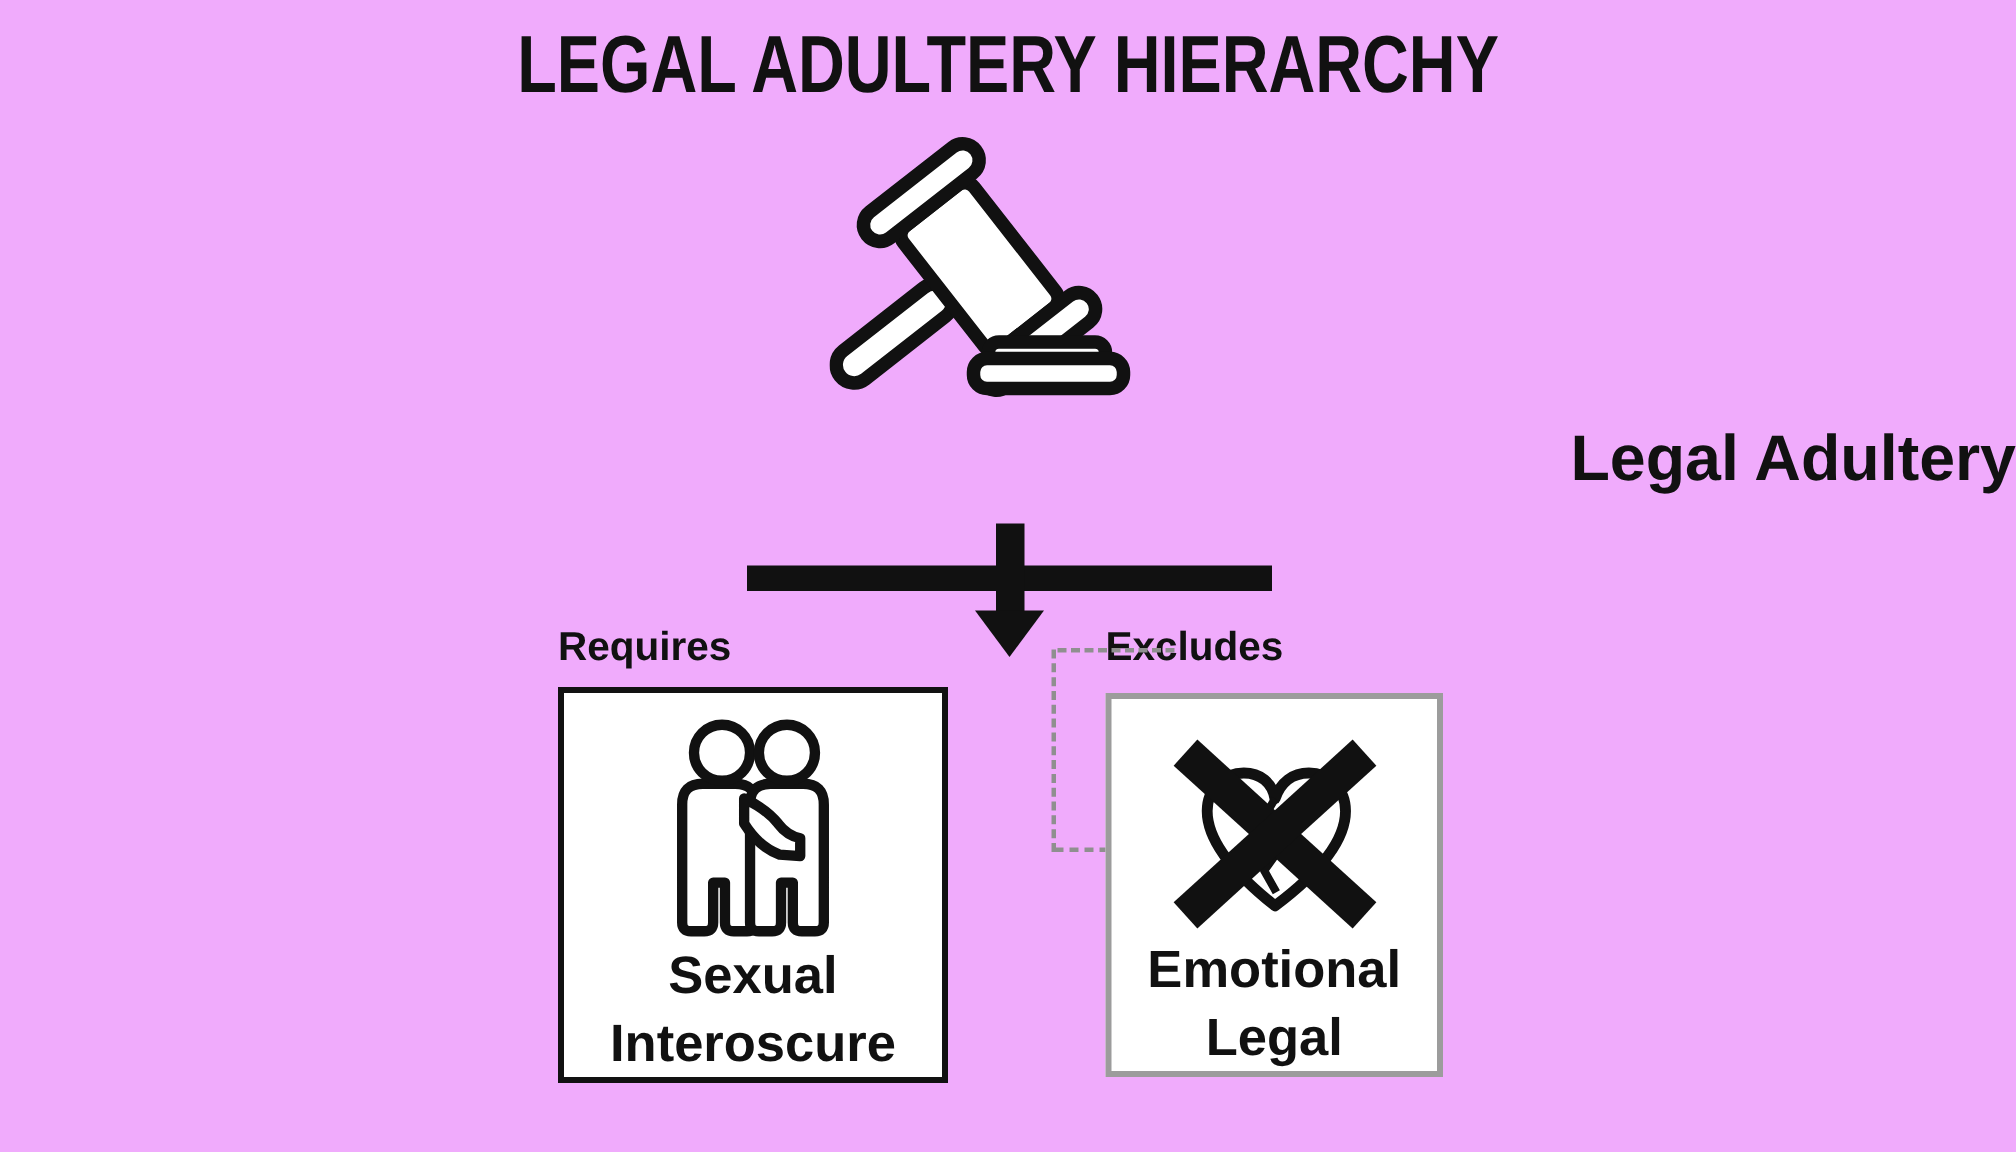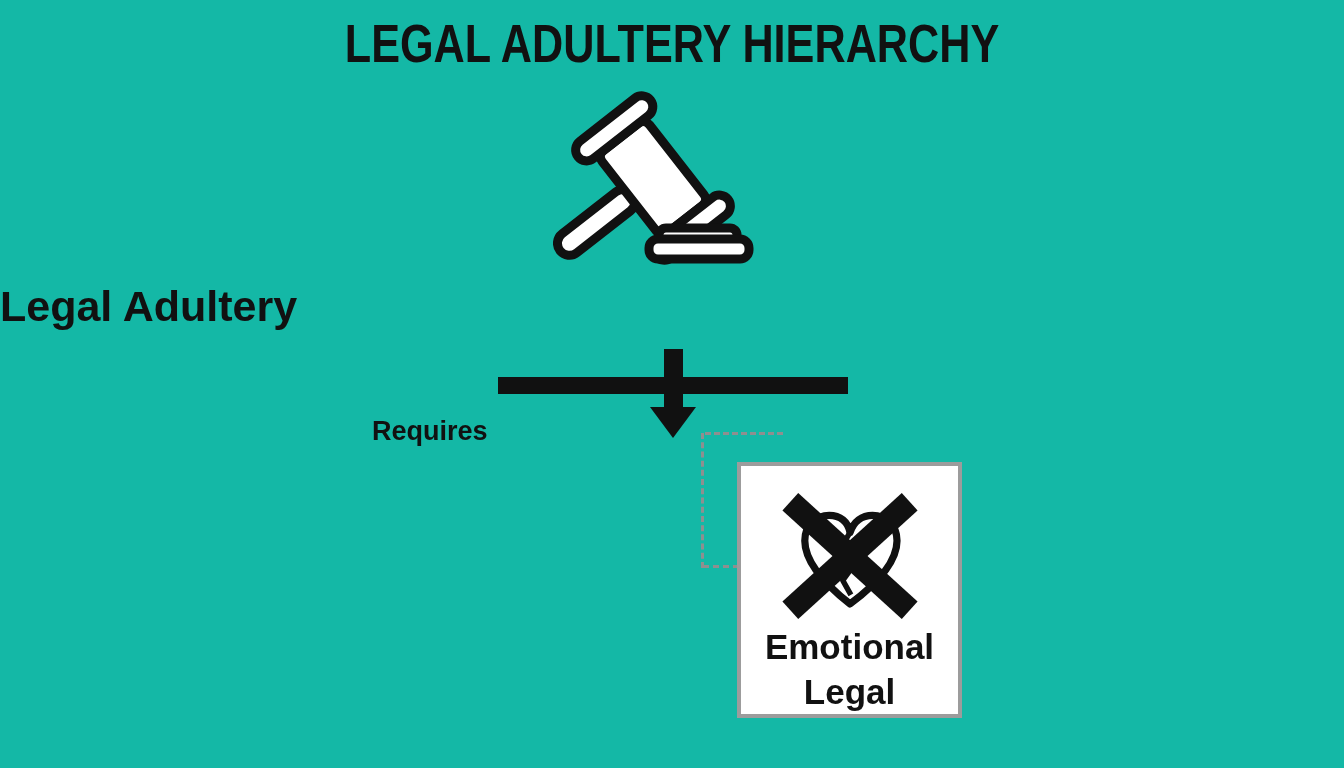--- a/index.html
+++ b/index.html
@@ -1,20 +1,20 @@
 <!DOCTYPE html>
 <html><head>
 <meta charset="utf-8">
 <style>
   html, body { margin: 0; padding: 0; background: #e8e8e8; }
   .stage {
     position: relative;
     width: 1344px;
     height: 768px;
-    background: #14b8a6;
+    background: #f0abfc;
     overflow: hidden;
     font-family: "Liberation Sans", "DejaVu Sans", sans-serif;
     color: #111111;
     margin: 0 auto;
   }
   .abs { position: absolute; }
 
   
   .title-wrap {
     top: 12px; left: 0; width: 100%;
@@ -29,21 +29,21 @@
     transform-origin: center;
     white-space: nowrap;
   }
 
   
   .gavel { top: 88px; left: 553px; }
 
   
   .root-label {
     top: 282px; left: 0; width: 100%;
-    text-align: left;
+    text-align: right;
     font-size: 43px;
     font-weight: 700;
   }
 
   
   .h-bar { top: 377px; left: 498px; width: 350px; height: 17px; background: #111111; }
   .arrow-shaft { top: 349px; left: 664px; width: 19px; height: 60px; background: #111111; }
   .arrow-head {
     top: 407px; left: 650px;
     width: 0; height: 0;
@@ -116,25 +116,41 @@
     </g>
   </svg>
 
   <div class="abs root-label">Legal Adultery</div>
 
   <div class="abs h-bar"></div>
   <div class="abs arrow-shaft"></div>
   <div class="abs arrow-head"></div>
 
   <div class="abs relation-label relation-requires">Requires</div>
+  <div class="abs relation-label relation-excludes">Excludes</div>
 
   <div class="abs dash-top"></div>
   <div class="abs dash-vert"></div>
   <div class="abs dash-bot"></div>
 
+  <div class="abs node node-requires">
+    <svg width="120" height="148" viewBox="0 0 122 150" aria-hidden="true">
+      <g fill="#ffffff" stroke="#111111" stroke-width="7" stroke-linejoin="round" stroke-linecap="round">
+        <path d="M 13 59 Q 13 45 27 45 L 49 45 Q 63 45 63 59 L 63 139 Q 63 145 57 145 L 48 145 Q 42 145 42 139 L 42 112 L 34 112 L 34 139 Q 34 145 28 145 L 19 145 Q 13 145 13 139 Z"></path>
+        <path d="M 59 59 Q 59 45 73 45 L 95 45 Q 109 45 109 59 L 109 139 Q 109 145 103 145 L 94 145 Q 88 145 88 139 L 88 112 L 80 112 L 80 139 Q 80 145 74 145 L 65 145 Q 59 145 59 139 Z"></path>
+        <path d="M 55 55 Q 70 62 78 72 Q 84 80 93 82 L 93 94 L 79 93 Q 65 88 55 72 Z"></path>
+        <circle cx="40" cy="24" r="19"></circle>
+        <circle cx="84" cy="24" r="19"></circle>
+      </g>
+    </svg>
+    <div class="node-label">
+      <div>Sexual</div>
+      <div>Interoscure</div>
+    </div>
+  </div>
 
   <div class="abs node node-excludes">
     <svg width="150" height="140" viewBox="0 0 156 146" aria-hidden="true">
       <g stroke="#111111" fill="none" stroke-width="8" stroke-linejoin="round">
         <path d="M 78 126 C 44 99 28 76 28 56 C 28 39 41 28 55 28 C 67 28 76 35 78 47 C 82 35 91 28 103 28 C 117 28 130 39 130 56 C 130 76 114 99 78 126 Z"></path>
         <path d="M 78 47 L 68 64 L 83 82 L 70 100 L 79 116" stroke-width="6"></path>
       </g>
       <g stroke="#111111" stroke-width="26">
         <line x1="12" y1="13" x2="144" y2="133"></line>
         <line x1="144" y1="13" x2="12" y2="133"></line>

